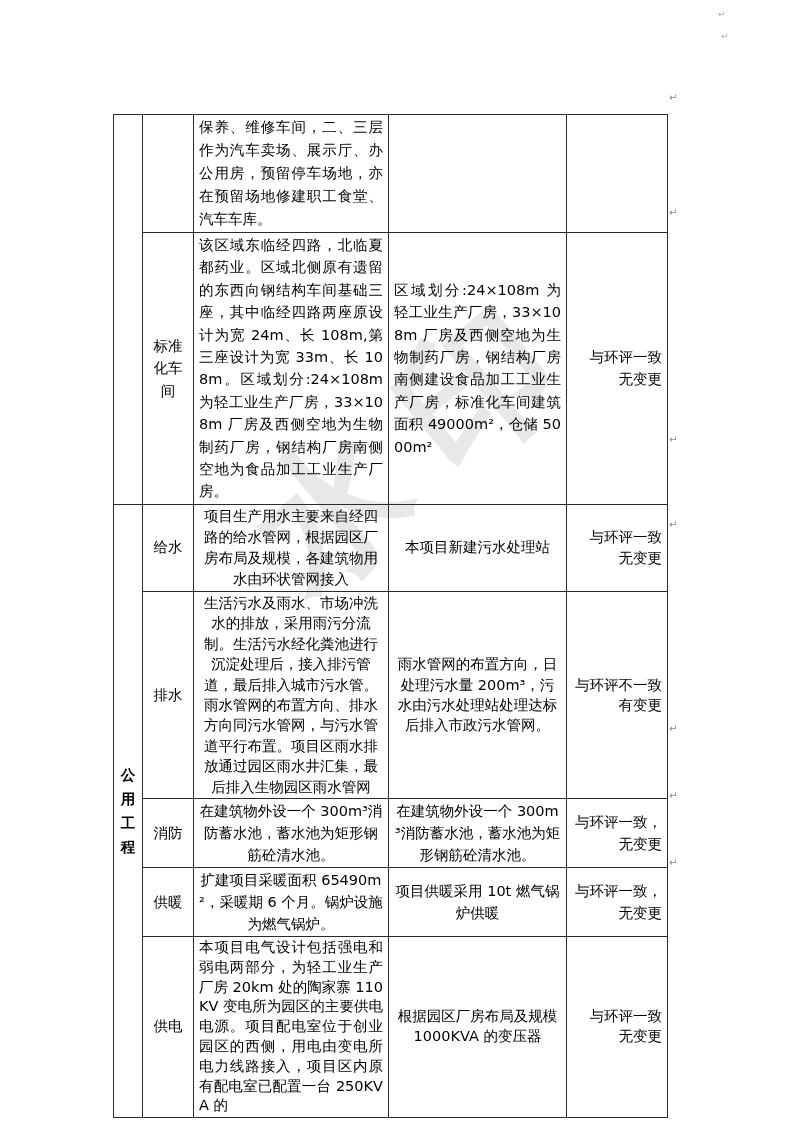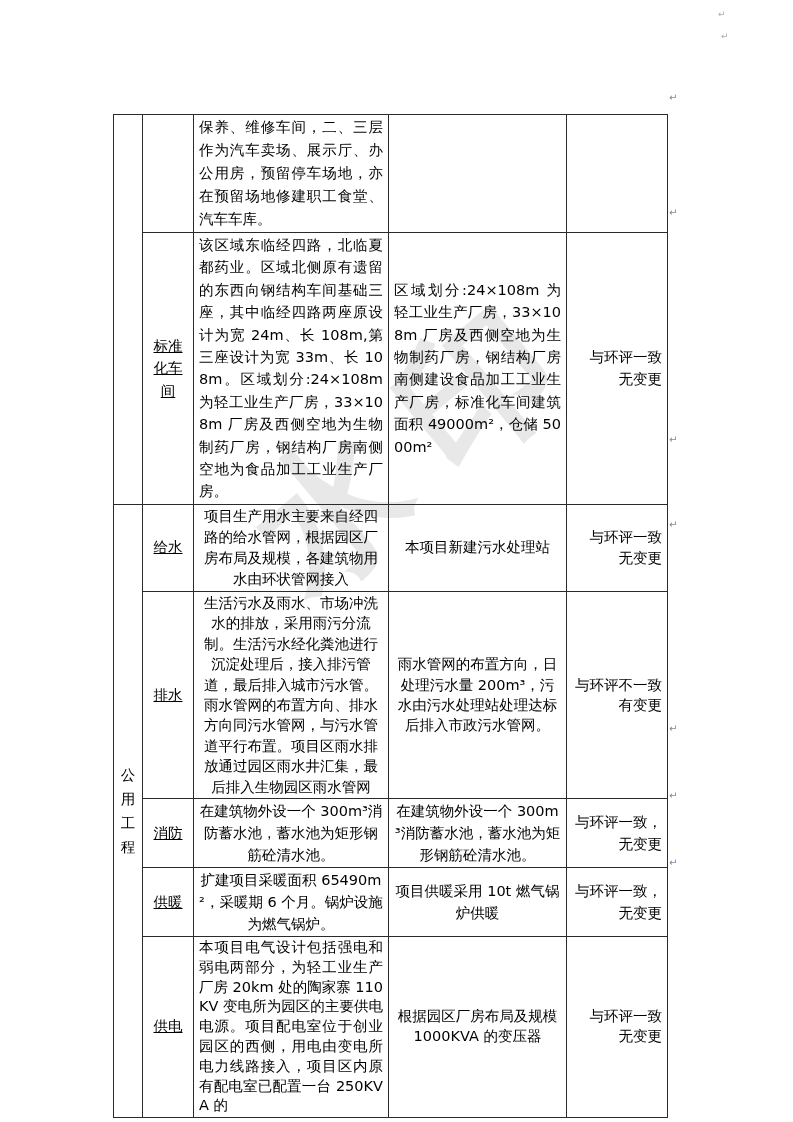--- a/index.html
+++ b/index.html
@@ -54,34 +54,33 @@
   tr.rF{height:67px;}
   tr.rG{height:159px;}
   tr.rA td{line-height:23px;}
   tr.rB td{line-height:22.4px;}
   tr.rC td{line-height:21px;}
   tr.rD td{line-height:20.4px;}
   tr.rE td{line-height:22px;}
   tr.rF td{line-height:22px;}
   tr.rG td{line-height:19.8px;}
   td.group-cell{
-    font-weight:normal;
+    font-weight:bold;
     text-align:center;
     vertical-align:middle;
     padding:0 1px;
     word-break:break-all;
     line-height:24px !important;
     font-size:15px;
   }
   td.item-cell{
     text-align:center;
     vertical-align:middle;
     word-break:break-all;
     padding:1px 3px;
-    text-decoration:underline;
   }
   td.desc-just{
     text-align:justify;
     vertical-align:top;
     word-break:break-all;
   }
   td.desc-center{
     text-align:center;
     vertical-align:middle;
     word-break:break-all;

